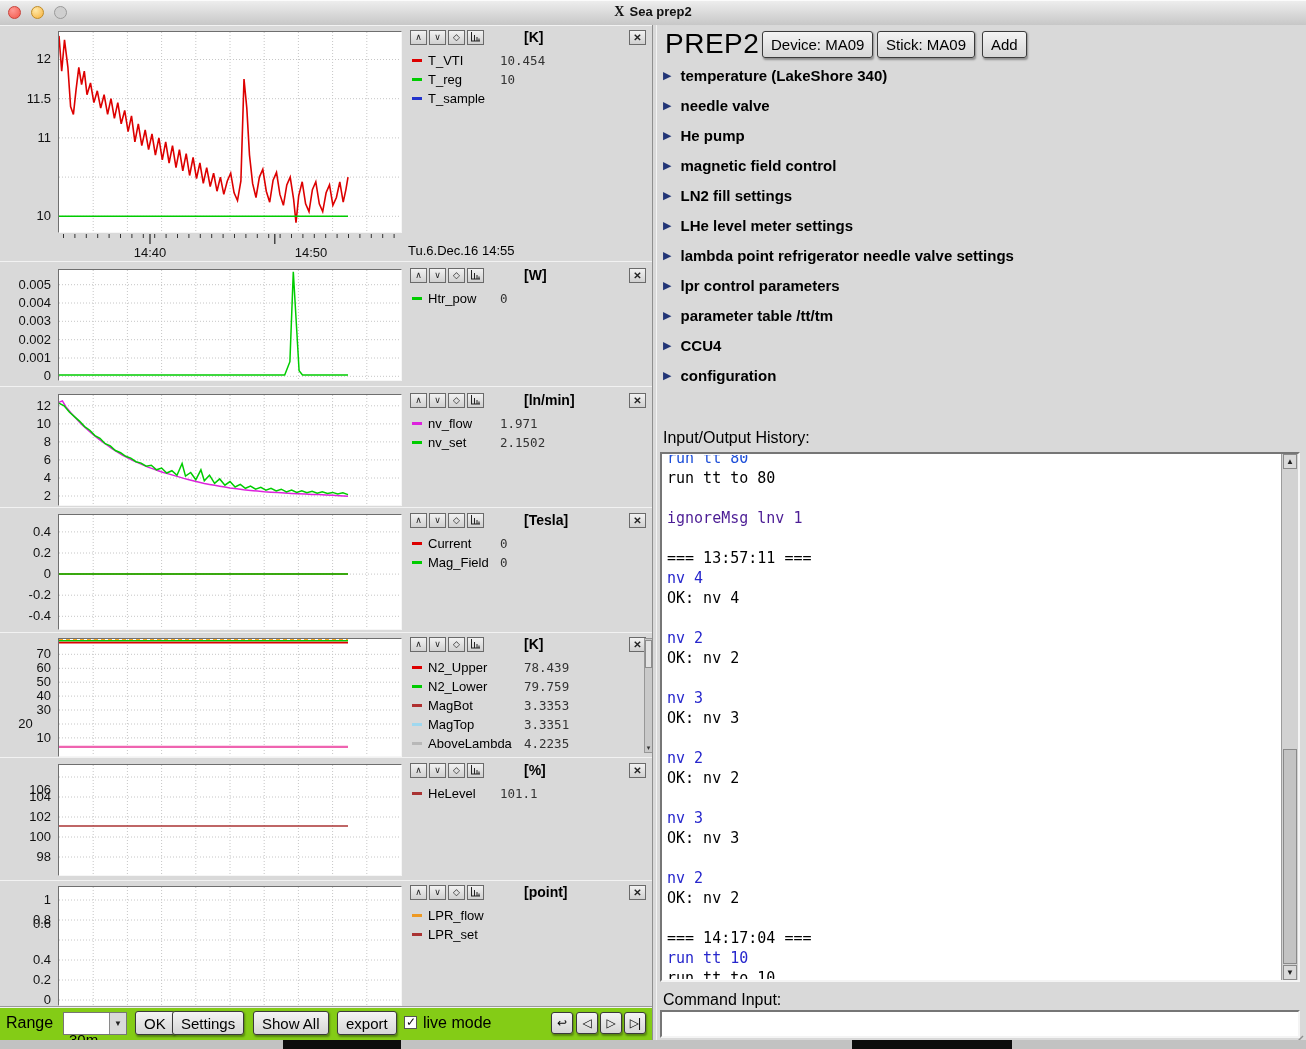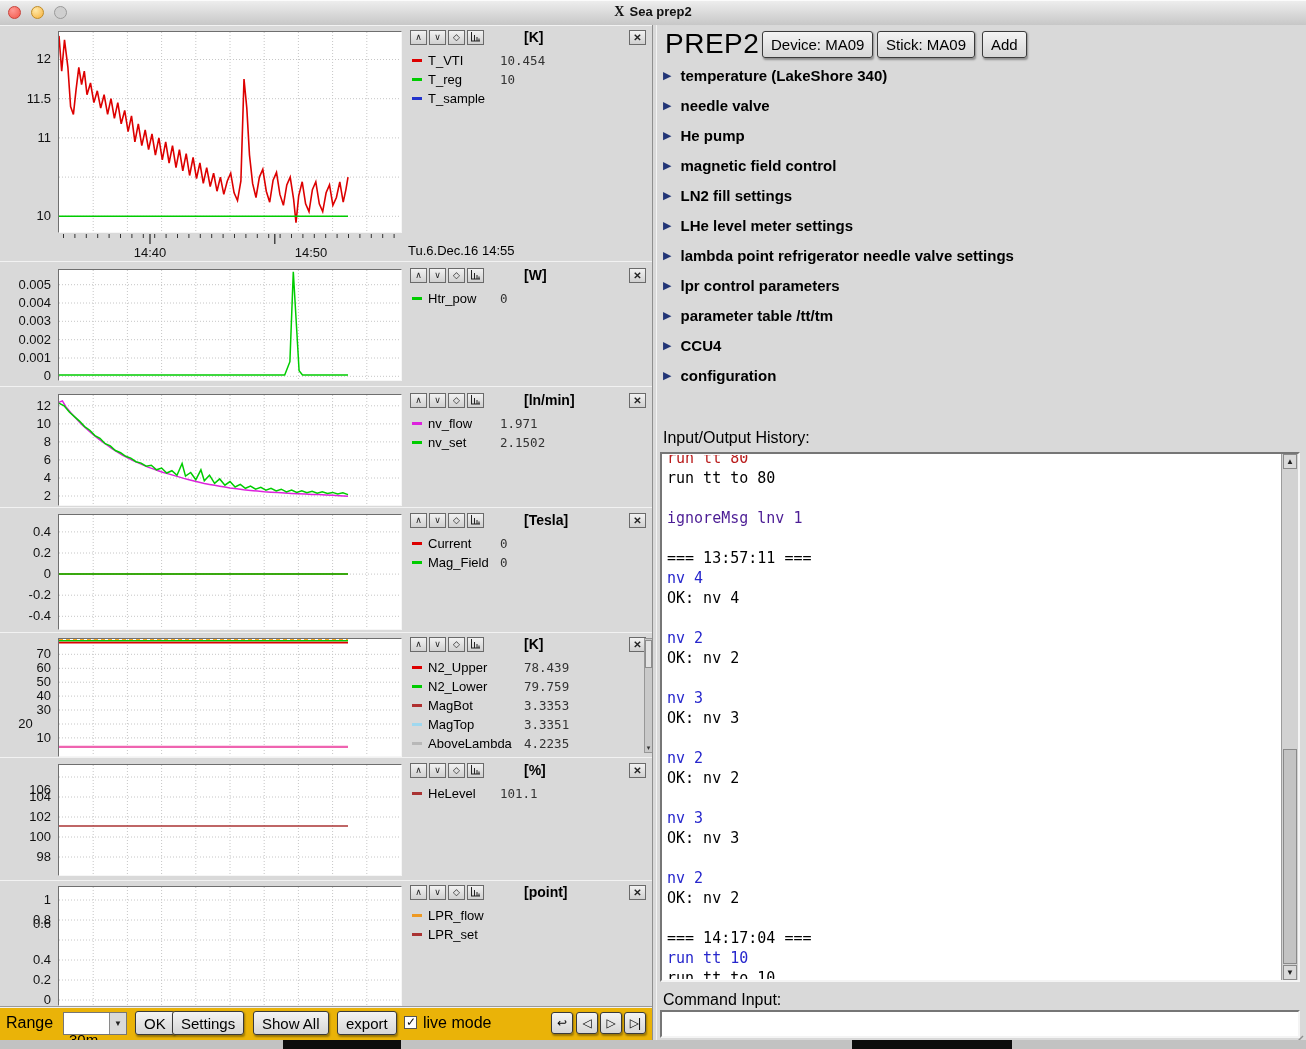--- a/index.html
+++ b/index.html
@@ -33,21 +33,21 @@
   .lentry{position:absolute;left:412px;height:18px;display:flex;align-items:center;font-size:13px;}
   .swatch{width:10px;height:3px;margin-right:6px;flex:0 0 auto;}
   .lname{color:#000;width:72px;flex:0 0 auto;}
   .lname.wide{width:96px;}
   .lval{font-family:"DejaVu Sans Mono",monospace;font-size:12.5px;color:#333;}
   .lg-scroll{position:absolute;width:9px;background:#c9c9c9;border:1px solid #979797;box-sizing:border-box;}
   .lg-thumb{position:absolute;left:0;top:1px;width:7px;height:28px;background:#e3e3e3;border:1px solid #8d8d8d;box-sizing:border-box;}
   .lg-down{position:absolute;left:0;bottom:0;width:7px;text-align:center;font-size:7px;line-height:9px;color:#333;}
 
   
-  #rangebar{position:absolute;left:0;top:1006px;width:653px;height:34px;background:#eab308;
+  #rangebar{position:absolute;left:0;top:1006px;width:653px;height:34px;background:#84cc16;
     border-top:1px solid #9a9a9a;box-shadow:inset 0 1px 0 #f0f0f0;}
   .rlabel{position:absolute;left:6px;top:7px;font-size:16px;color:#000;}
   .combo{position:absolute;left:63px;top:5px;width:64px;height:23px;background:#fff;border:1px solid #767676;box-sizing:border-box;}
   .combo-val{position:absolute;left:5px;top:18px;font-size:15px;}
   .combo-arrow{position:absolute;right:0;top:0;width:16px;height:21px;background:#d9d9d9;border-left:1px solid #8a8a8a;
     font-size:8px;text-align:center;line-height:21px;color:#222;}
   .btn{position:absolute;background:linear-gradient(#f4f4f4,#d6d6d6);border:1px solid #3a3a3a;border-radius:3px;
     font-family:"Liberation Sans",sans-serif;font-size:15px;color:#000;text-align:center;
     box-shadow:1px 1.5px 2px rgba(0,0,0,.35);padding:2px 8px;height:24px;box-sizing:border-box;}
   .checkbox{position:absolute;left:404px;top:9px;width:13px;height:13px;background:#fff;border:1px solid #555;box-sizing:border-box;}
@@ -583,21 +583,21 @@
         <div class="tree-item" style="top: 300px;">
           <span class="tri" style="color: rgb(34, 53, 119);">▶</span>
           <span class="tlabel">configuration</span>
         </div>
       </div>
 
     <div class="seclabel hist">Input/Output History:</div>
     <div id="history" class="sunken">
       <div id="hclip">
           <div id="hlines">
-            <div class="hline" style="color: #b91c1c;">run tt 80</div>
+            <div class="hline" style="color: #1d4ed8;">run tt 80</div>
             <div class="hline">run tt to 80</div>
             <div class="hline"> </div>
             <div class="hline" style="color: #4c1d95;">ignoreMsg lnv 1</div>
             <div class="hline"> </div>
             <div class="hline">=== 13:57:11 ===</div>
             <div class="hline" style="color: rgb(38, 38, 204);">nv 4</div>
             <div class="hline">OK: nv 4</div>
             <div class="hline"> </div>
             <div class="hline" style="color: rgb(38, 38, 204);">nv 2</div>
             <div class="hline">OK: nv 2</div>

